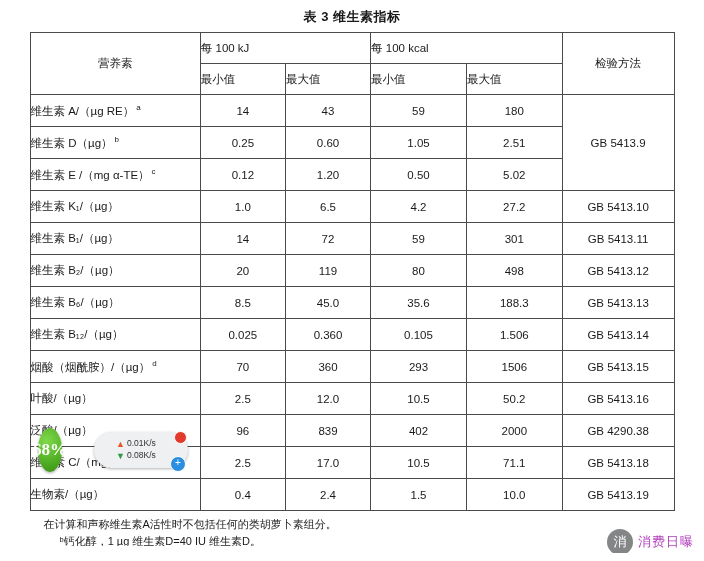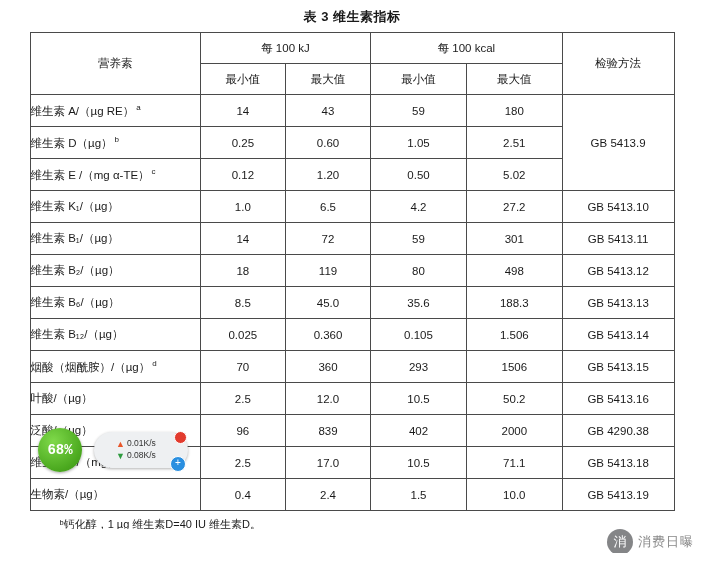--- a/index.html
+++ b/index.html
@@ -38,21 +38,20 @@
   }
   table.vit td, table.vit th {
     border: 1px solid #4a4a4a;
     font-size: 11.5px;
     font-weight: normal;
     font-family: "Liberation Sans", sans-serif;
     padding: 0;
     vertical-align: middle;
   }
   .hdr {
-    text-align: center;
     height: 30px;
   }
   .hdr-tall {
     text-align: center;
     height: 60px;
   }
   .nutrient-cell {
     text-align: left;
     padding-left: 10px;
     height: 31px;
@@ -123,29 +122,29 @@
     line-height: 1.35;
     display: flex;
     align-items: center;
   }
   .arrow-up { color: #e8562a; font-size: 9px; padding-right: 2px; }
   .arrow-down { color: #2e9b3f; font-size: 9px; padding-right: 2px; }
   .circle-pct {
     position: absolute;
     left: 0;
     top: 0;
-    width: 44px;
+    width: 24px;
     height: 44px;
     border-radius: 50%;
     background: radial-gradient(circle at 35% 30%, #7fd94a, #4aa81e 70%, #3d8f19 100%);
     box-shadow: 0 1px 3px rgba(0,0,0,0.35);
     color: #ffffff;
-    font-size: 14px;
+    font-size: 17px;
     font-weight: bold;
-    font-family: Liberation Mono, monospace;
+    font-family: Liberation Serif, serif;
     display: flex;
     align-items: center;
     justify-content: center;
     z-index: 3;
   }
   .badge-red {
     position: absolute;
     left: 136px;
     top: 3px;
     width: 11px;
@@ -189,21 +188,21 @@
     color: #fff;
     font-size: 13px;
     display: flex;
     align-items: center;
     justify-content: center;
     font-family: "Liberation Sans", sans-serif;
     margin-right: 5px;
   }
   .wm-text {
     font-size: 13px;
-    color: #737373;
+    color: #a21caf;
     font-family: "Liberation Sans", sans-serif;
     letter-spacing: 1px;
   }
   .bottom-fade {
     position: absolute;
     left: 0;
     bottom: 0;
     width: 704px;
     height: 8px;
     background: #ffffff;
@@ -273,21 +272,21 @@
       <tr>
         <td class="nutrient-cell"><span>维生素 B₁/（µg）</span></td>
         <td class="val">14</td>
         <td class="val">72</td>
         <td class="val">59</td>
         <td class="val">301</td>
         <td class="val method">GB 5413.11</td>
       </tr>
       <tr>
         <td class="nutrient-cell"><span>维生素 B₂/（µg）</span></td>
-        <td class="val">18</td>
+        <td class="val">20</td>
         <td class="val">119</td>
         <td class="val">80</td>
         <td class="val">498</td>
         <td class="val method">GB 5413.12</td>
       </tr>
       <tr>
         <td class="nutrient-cell"><span>维生素 B₆/（µg）</span></td>
         <td class="val">8.5</td>
         <td class="val">45.0</td>
         <td class="val">35.6</td>
@@ -339,20 +338,21 @@
         <td class="val">0.4</td>
         <td class="val">2.4</td>
         <td class="val">1.5</td>
         <td class="val">10.0</td>
         <td class="val method">GB 5413.19</td>
       </tr>
     </tbody>
   </table>
 
   <div class="footnotes">
+    <div class="fn-line indent2">在计算和声称维生素A活性时不包括任何的类胡萝卜素组分。</div>
     <div class="fn-line fn-cut">ᵇ钙化醇，1 µg 维生素D=40 IU 维生素D。</div>
   </div>
 
   <div class="speed-widget">
     <div class="speed-bubble">
       <div class="speed-row">
         <span class="arrow-up">▲</span>
         <span>0.01K/s</span>
       </div>
       <div class="speed-row">

